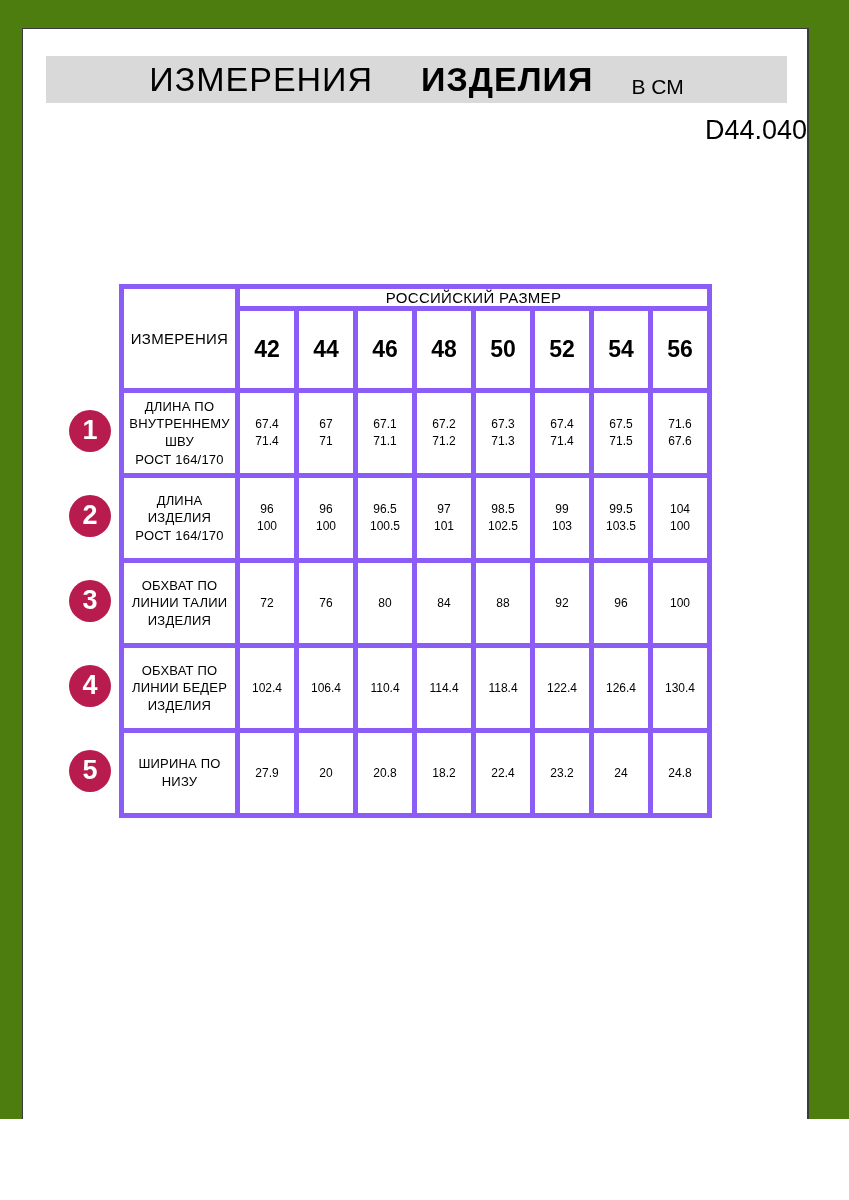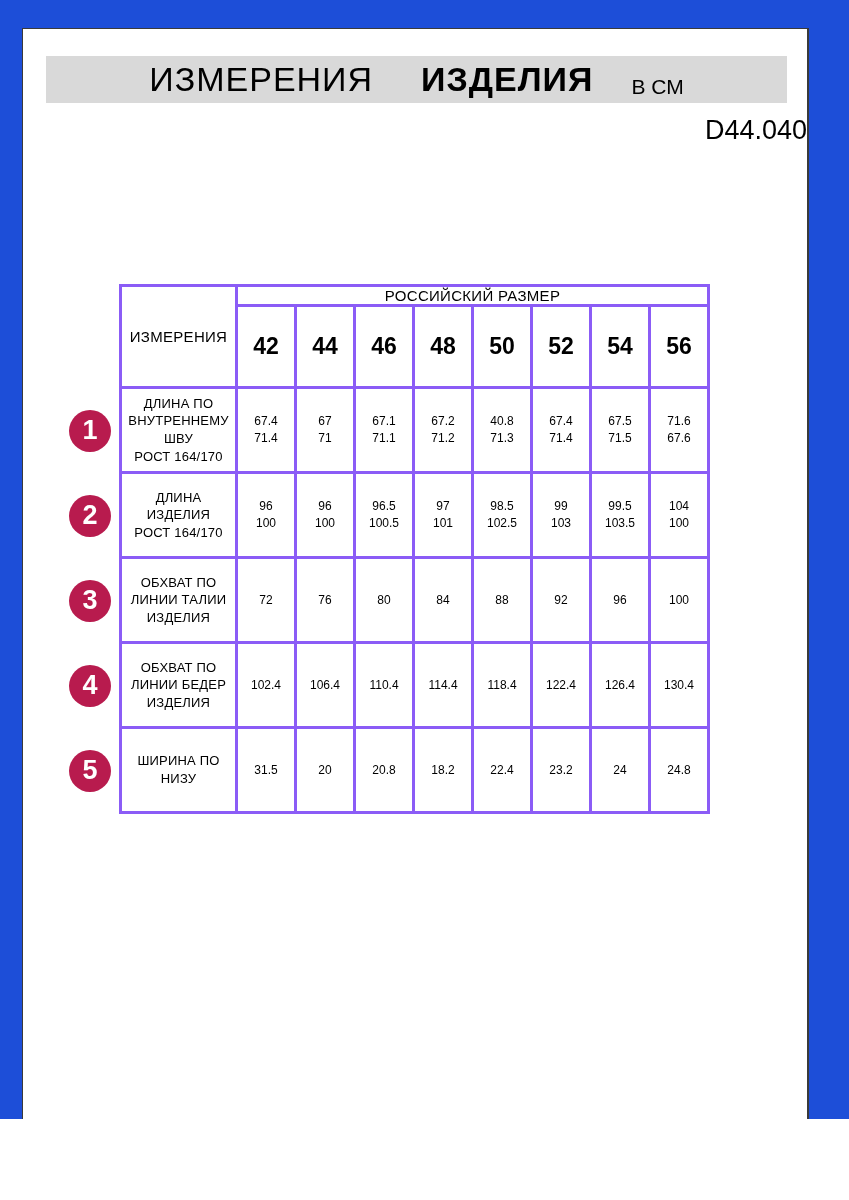--- a/index.html
+++ b/index.html
@@ -1,19 +1,19 @@
 <!DOCTYPE html>
 <html style="--badge-bg: #b81b4e; --banner-bg: #d9d9d9;"><head>
 <meta charset="utf-8">
 <style>
   html, body { margin: 0; padding: 0; background: #ffffff; }
   .canvas {
     position: relative;
     width: 849px; height: 1119px;
-    background: #1d4ed8;
+    background: #4d7c0f;
     font-family: "Liberation Sans", sans-serif;
     color: #000;
     overflow: hidden;
   }
   .frame {
     position: absolute;
     left: 22px; top: 28px;
     width: 784px; height: 1119px;
     border: 1px solid #3a3a3a;
     border-right-width: 2px;
@@ -62,21 +62,21 @@
     white-space: pre-line;
   }
   table.size-table {
     position: absolute;
     left: 96px; top: 255px;
     border-collapse: collapse;
     border: 2px solid #000;
     table-layout: fixed;
   }
   table.size-table th, table.size-table td {
-    border: 3px solid #8b5cf6;
+    border: 5px solid #8b5cf6;
     padding: 0;
     text-align: center;
     vertical-align: middle;
     background: #fff;
   }
   .col-label { width: 116px; }
   .col-size  { width: 59px; }
   tr.group-row { height: 20px; }
   tr.group-row th { font-size: 15px; font-weight: normal; letter-spacing: 0.3px; }
   th.corner {
@@ -163,21 +163,21 @@
 ШВУ
 РОСТ 164/170</th>
             <td class="row-value">67.4
 71.4</td>
             <td class="row-value">67
 71</td>
             <td class="row-value">67.1
 71.1</td>
             <td class="row-value">67.2
 71.2</td>
-            <td class="row-value">40.8
+            <td class="row-value">67.3
 71.3</td>
             <td class="row-value">67.4
 71.4</td>
             <td class="row-value">67.5
 71.5</td>
             <td class="row-value">71.6
 67.6</td>
           </tr>
           <tr>
             <th class="row-label">ДЛИНА
@@ -222,21 +222,21 @@
             <td class="row-value">110.4</td>
             <td class="row-value">114.4</td>
             <td class="row-value">118.4</td>
             <td class="row-value">122.4</td>
             <td class="row-value">126.4</td>
             <td class="row-value">130.4</td>
           </tr>
           <tr>
             <th class="row-label">ШИРИНА ПО
 НИЗУ</th>
-            <td class="row-value">31.5</td>
+            <td class="row-value">27.9</td>
             <td class="row-value">20</td>
             <td class="row-value">20.8</td>
             <td class="row-value">18.2</td>
             <td class="row-value">22.4</td>
             <td class="row-value">23.2</td>
             <td class="row-value">24</td>
             <td class="row-value">24.8</td>
           </tr>
         </tbody>
     </table>

